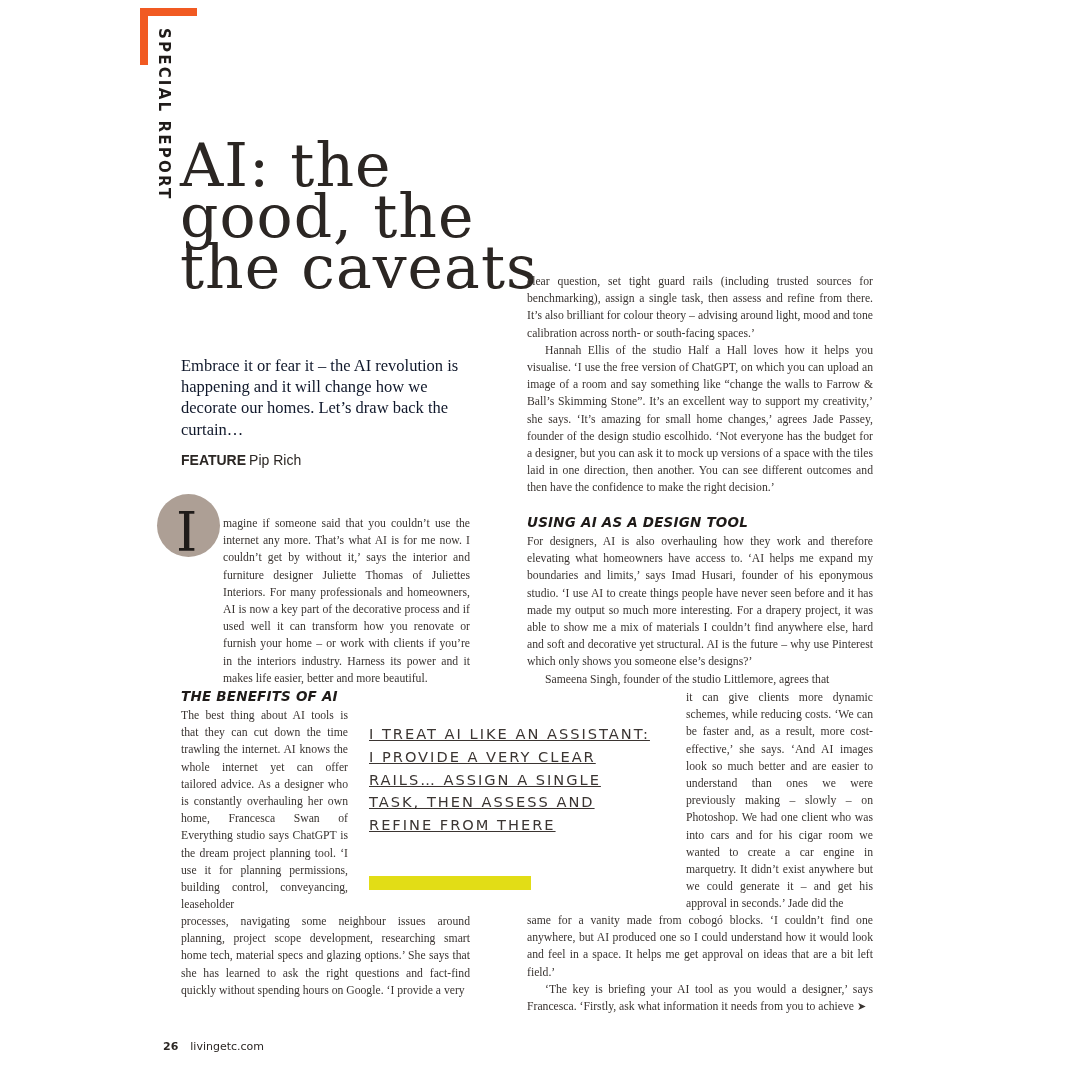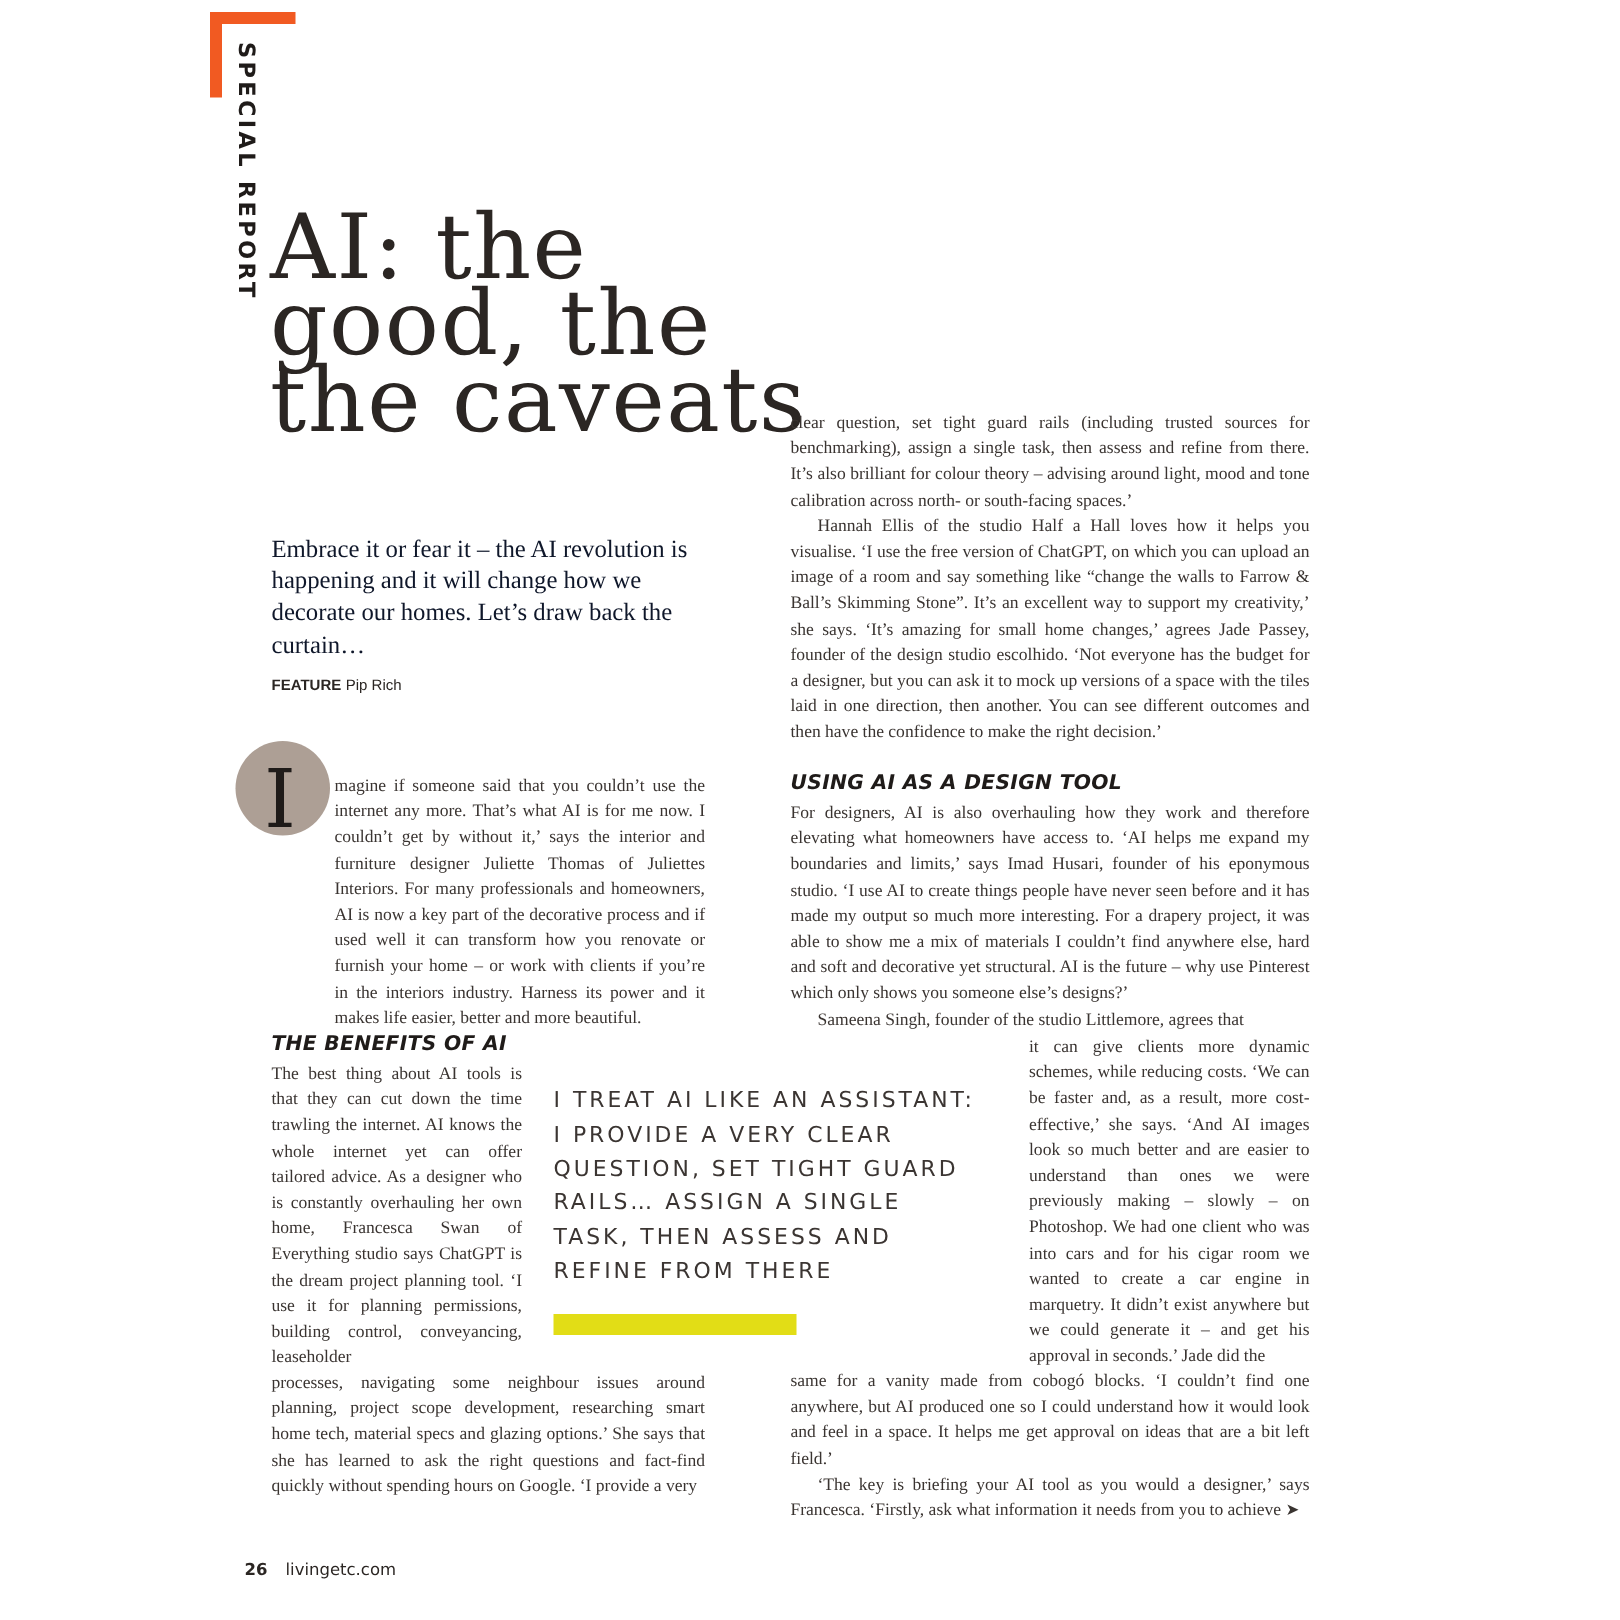--- a/index.html
+++ b/index.html
@@ -6,34 +6,34 @@
   body { width:1080px; height:1080px; position:relative; overflow:hidden; color:#2b2623; }
   .abs { position:absolute; }
   .bracket-top { left:140px; top:8px; width:57px; height:8px; background:#f15a22; }
   .bracket-side { left:140px; top:8px; width:8px; height:57px; background:#f15a22; }
   .kicker { left:151px; top:28px; width:24px; height:160px; }
   .kicker span { display:block; transform:rotate(90deg); transform-origin:0 0; position:absolute; left:22px; top:0; white-space:nowrap;
     font-family:"DejaVu Sans", sans-serif; font-weight:bold; font-size:15px; letter-spacing:2.2px; color:#1f1b19; }
   .headline { left:180px; top:140px; width:300px; font-family:"DejaVu Serif", serif; font-weight:normal; font-size:60px; line-height:51px; color:#2b2623; letter-spacing:1px; margin:0; }
   .headline span { display:block; white-space:nowrap; }
   .standfirst { left:181px; top:355px; width:300px; font-family:Liberation Serif, serif; font-size:16.5px; line-height:21.2px; color:#0f172a; margin:0; }
-  .byline { left:181px; top:452px; font-family:"Liberation Sans", sans-serif; font-size:10px; color:#2b2623; }
+  .byline { left:181px; top:452px; font-family:"Liberation Sans", sans-serif; font-size:14px; color:#2b2623; }
   .byline b { font-weight:bold; margin-right:3px; }
   .body { font-family:"Liberation Serif", serif; font-size:11.7px; line-height:17.2px; color:#3a3431; text-align:justify; }
   .body p { margin:0; }
   .body p.indent { text-indent:18px; }
   .dropcap-circle { left:157px; top:494px; width:63px; height:63px; border-radius:50%; background:#ad9f95; }
   .dropcap-letter { left:176px; top:506px; font-family:"DejaVu Serif", serif; font-size:54px; line-height:54px; color:#1f1b19; }
   .intro { left:181px; top:515px; width:289px; }
   .intro .first { padding-left:42px; }
   h2.sub { font-family:"DejaVu Sans", sans-serif; font-weight:bold; font-size:13.5px; color:#1f1b19; margin:0; letter-spacing:0.2px;font-style:italic; }
   .sub1 { left:181px; top:688px; }
   .col1a { left:181px; top:707px; width:167px; }
   .col1b { left:181px; top:913px; width:289px; }
-  .pull { left:369px; top:723px; width:300px; font-family:"DejaVu Sans", sans-serif; font-size:14.6px; line-height:22.8px; letter-spacing:2px; color:#3b3532; margin:0; }
+  .pull { left:369px; top:723px; width:300px; font-family:"DejaVu Sans", sans-serif; font-size:14.6px; line-height:22.8px; letter-spacing:2px; color:#3b3532; margin:0;text-decoration:underline; }
   .pull span { display:block; white-space:nowrap; }
   .yellowbar { left:369px; top:876px; width:162px; height:14px; background:#e2dd16; }
   .col2a { left:527px; top:273px; width:346px; }
   .sub2 { left:527px; top:514px; }
   .col2b { left:527px; top:533px; width:346px; }
   .col2c { left:686px; top:689px; width:187px; }
   .col2d { left:527px; top:912px; width:346px; }
   .arrow { font-size:11px; }
   .folio { left:163px; top:1040px; font-family:"DejaVu Sans", sans-serif; font-size:11px; color:#2b2623; }
   .folio .num { font-weight:bold; margin-right:12px; }
@@ -69,21 +69,20 @@
 <div class="abs body col1a">
     <p>The best thing about AI tools is that they can cut down the time trawling the internet. AI knows the whole internet yet can offer tailored advice. As a designer who is constantly overhauling her own home, Francesca Swan of Everything studio says ChatGPT is the dream project planning tool. ‘I use it for planning permissions, building control, conveyancing, leaseholder</p>
   </div>
 <div class="abs body col1b">
     <p>processes, navigating some neighbour issues around planning, project scope development, researching smart home tech, material specs and glazing options.’ She says that she has learned to ask the right questions and fact-find quickly without spending hours on Google. ‘I provide a very</p>
   </div>
 
 <p class="abs pull">
   <span>I TREAT AI LIKE AN ASSISTANT:</span>
   <span>I PROVIDE A VERY CLEAR</span>
-  <span>QUESTION, SET TIGHT GUARD</span>
   <span>RAILS… ASSIGN A SINGLE</span>
   <span>TASK, THEN ASSESS AND</span>
   <span>REFINE FROM THERE</span>
 </p>
 <div class="abs yellowbar"></div>
 
 <div class="abs body col2a">
   <p>clear question, set tight guard rails (including trusted sources for benchmarking), assign a single task, then assess and refine from there. It’s also brilliant for colour theory – advising around light, mood and tone calibration across north- or south-facing spaces.’</p>
   <p class="indent">Hannah Ellis of the studio Half a Hall loves how it helps you visualise. ‘I use the free version of ChatGPT, on which you can upload an image of a room and say something like “change the walls to Farrow &amp; Ball’s Skimming Stone”. It’s an excellent way to support my creativity,’ she says. ‘It’s amazing for small home changes,’ agrees Jade Passey, founder of the design studio escolhido. ‘Not everyone has the budget for a designer, but you can ask it to mock up versions of a space with the tiles laid in one direction, then another. You can see different outcomes and then have the confidence to make the right decision.’</p>
 </div>

